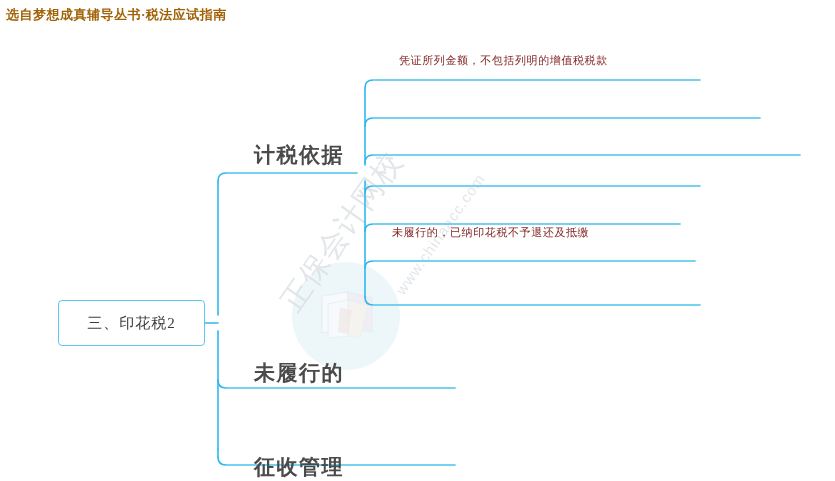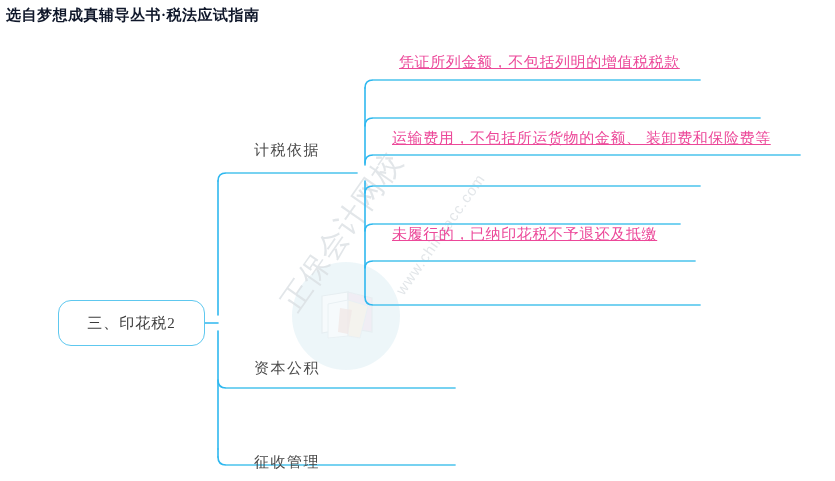--- a/index.html
+++ b/index.html
@@ -84,62 +84,62 @@
     position: absolute;
     left: 0; top: 0;
     width: 835px; height: 481px;
     z-index: 3;
   }
 
   .doc-title {
     position: absolute;
     left: 6px;
     top: 6px;
-    font-size: 15px;
+    font-size: 13px;
     font-weight: bold;
-    color: #0f172a;
+    color: #a16207;
     letter-spacing: 0.5px;
     font-family: "Liberation Serif", "DejaVu Serif", serif;
   }
 
   .root-node {
     position: absolute;
     left: 58px;
     top: 300px;
     width: 147px;
     height: 46px;
     box-sizing: border-box;
     border: 1.5px solid #5ec8ef;
-    border-radius: 13px;
+    border-radius: 4px;
     background: #ffffff;
     display: flex;
     align-items: center;
     justify-content: center;
   }
   .root-label {
     font-size: 15px;
     color: #3b3b3b;
     letter-spacing: 1px;
   }
 
   .branch-label {
     position: absolute;
-    font-size: 15px;
+    font-size: 21px;
     color: #4a4a4a;
     letter-spacing: 1.5px;
     white-space: nowrap;
+    font-weight: bold;
   }
 
   .leaf-label {
     position: absolute;
-    font-size: 15px;
-    color: #ec4899;
+    font-size: 11px;
+    color: #7f1d1d;
     letter-spacing: 0.6px;
     white-space: nowrap;
-    text-decoration: underline;
   }
 </style>
 </head>
 <body>
 
 <div id="canvas">
 
   <div id="watermark-layer">
     <div class="wm-circle"></div>
     <svg class="wm-book" viewBox="0 0 58 52">
@@ -202,21 +202,20 @@
 
   <div id="nodes">
 
     <div class="doc-title">选自梦想成真辅导丛书·税法应试指南</div>
 
     <div class="root-node">
       <span class="root-label">三、印花税2</span>
     </div>
 
     <div class="branch-label" style="left:254px; top:141px;">计税依据</div>
-    <div class="branch-label" style="left:254px; top:359px;">资本公积</div>
+    <div class="branch-label" style="left:254px; top:359px;">未履行的</div>
     <div class="branch-label" style="left:254px; top:453px;">征收管理</div>
 
     <div class="leaf-label" style="left:399px; top:53px;">凭证所列金额，不包括列明的增值税税款</div>
-    <div class="leaf-label" style="left:392px; top:129px;">运输费用，不包括所运货物的金额、 装卸费和保险费等</div>
     <div class="leaf-label" style="left:392px; top:225px;">未履行的，已纳印花税不予退还及抵缴</div>
 
   </div>
 </div>
 
 </body></html>

